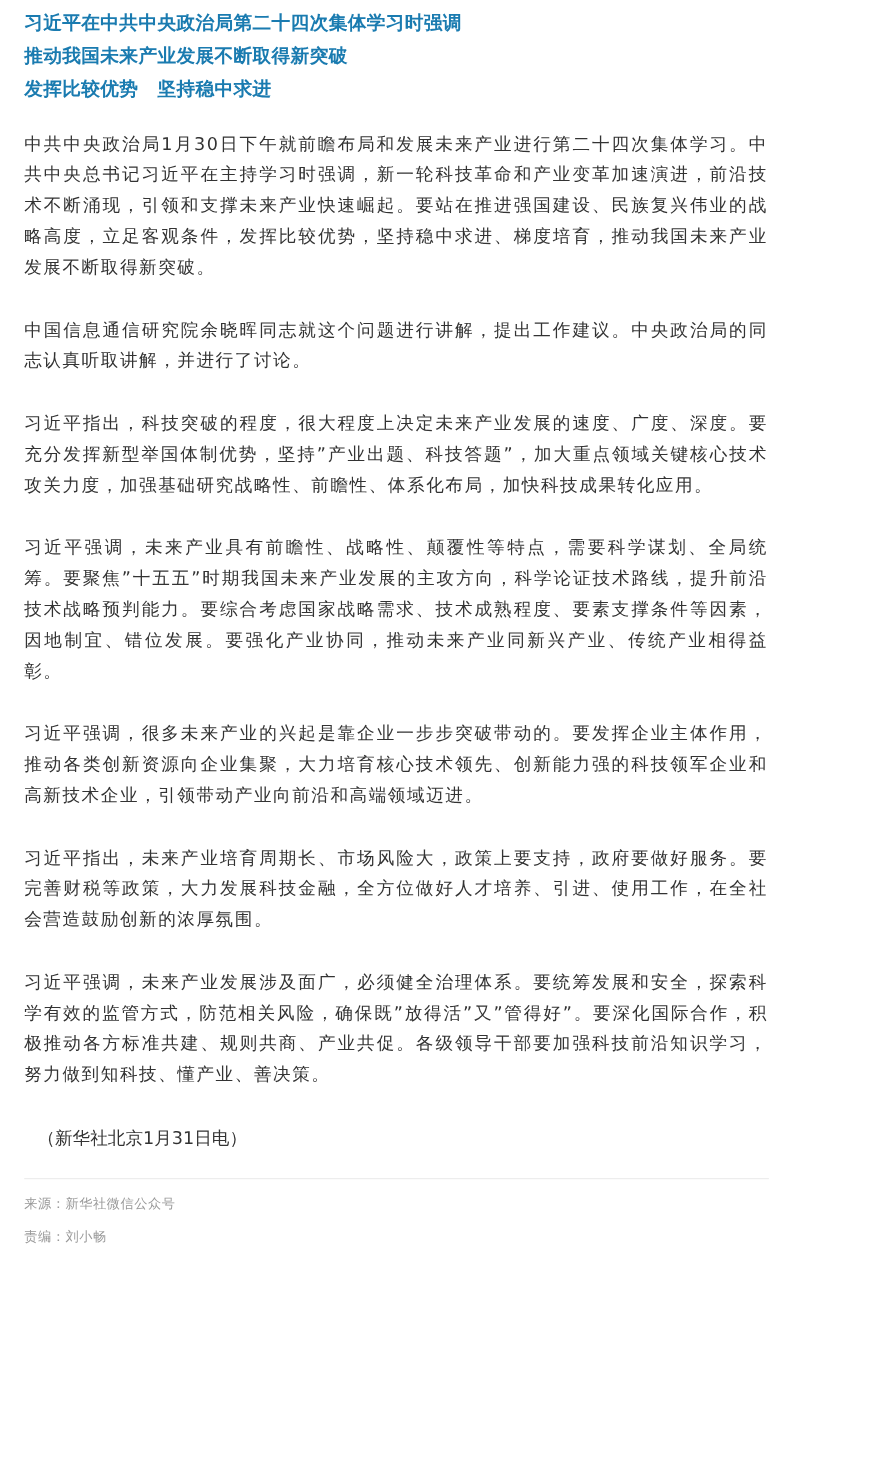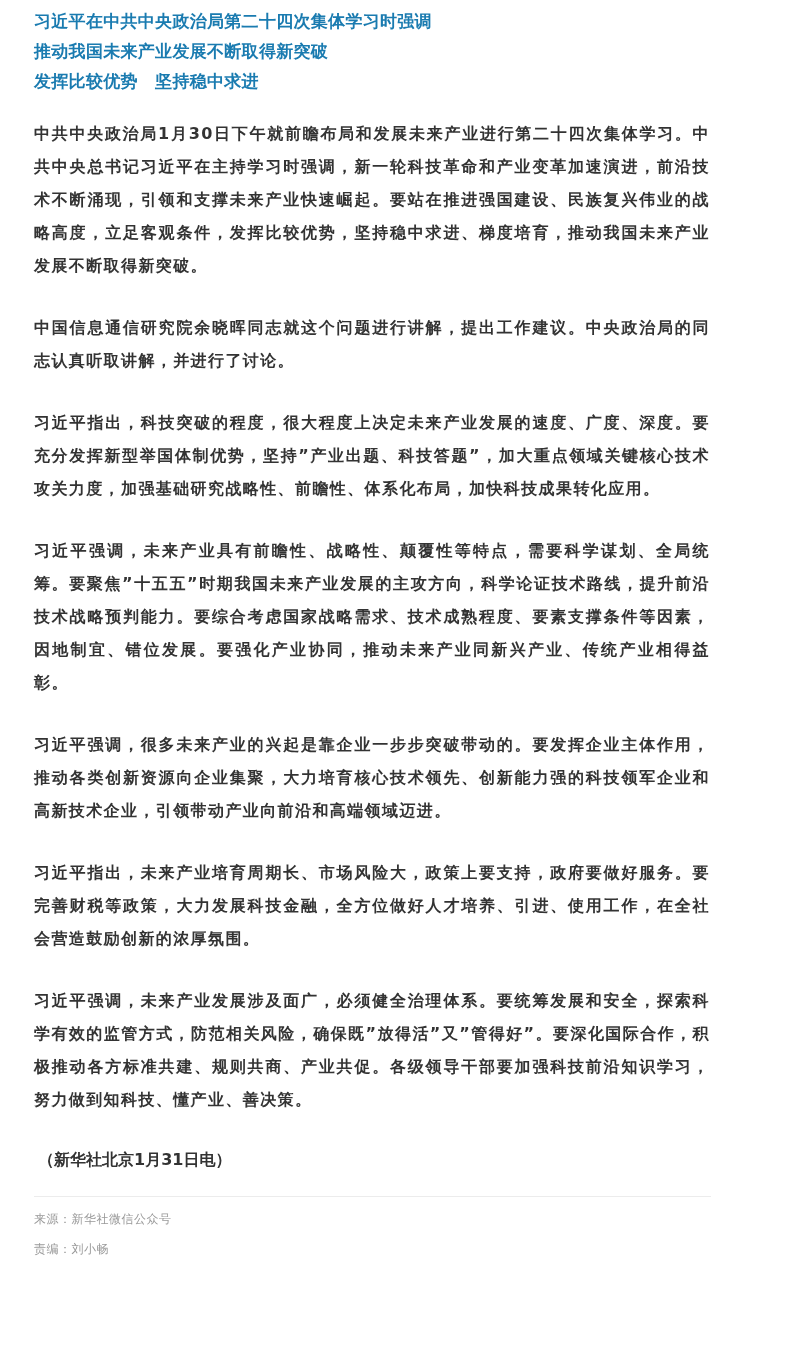--- a/index.html
+++ b/index.html
@@ -1,25 +1,25 @@
 <!DOCTYPE html>
 <html><head>
 <meta charset="utf-8">
 <style>
   html, body { margin: 0; padding: 0; background: #ffffff; }
   body { width: 803px; height: 1347px; overflow: hidden; position: relative;
          font-family: "DejaVu Sans", "Liberation Sans", sans-serif; }
-  .article { position: absolute; left: 34px; top: 0; width: 680px; }
+  .article { position: absolute; left: 22px; top: 0; width: 680px; }
   .title-block { padding-top: 6px; }
   .title-line { color: #1a7bb0; font-weight: bold; font-size: 17px; line-height: 30px;
                 letter-spacing: 0.3px; white-space: pre; }
   .body { margin-top: 21px; }
-  .para { color: #333333; font-size: 16px; line-height: 33px; margin: 0 4px 29px 0;
-          letter-spacing: 1.4px; text-align: justify; font-weight: bold; }
-  .dateline { color: #333333; font-size: 16px; line-height: 29px; margin: 0 0 22px 0; padding-left: 4px; font-weight: bold; }
+  .para { color: #333333; font-size: 16px; line-height: 28px; margin: 0 4px 29px 0;
+          letter-spacing: 1.4px; text-align: justify; }
+  .dateline { color: #333333; font-size: 16px; line-height: 29px; margin: 0 0 22px 8px; padding-left: 4px; }
   .divider { height: 1px; background: #ececec; width: 677px; margin: 0 0 7px 0; }
   .meta { color: #999999; font-size: 12px; line-height: 30px; letter-spacing: 0.5px; }
 </style>
 </head>
 <body>
 
 <div class="article">
   <div class="title-block">
     <div class="title-line">习近平在中共中央政治局第二十四次集体学习时强调</div>
     <div class="title-line">推动我国未来产业发展不断取得新突破</div>

